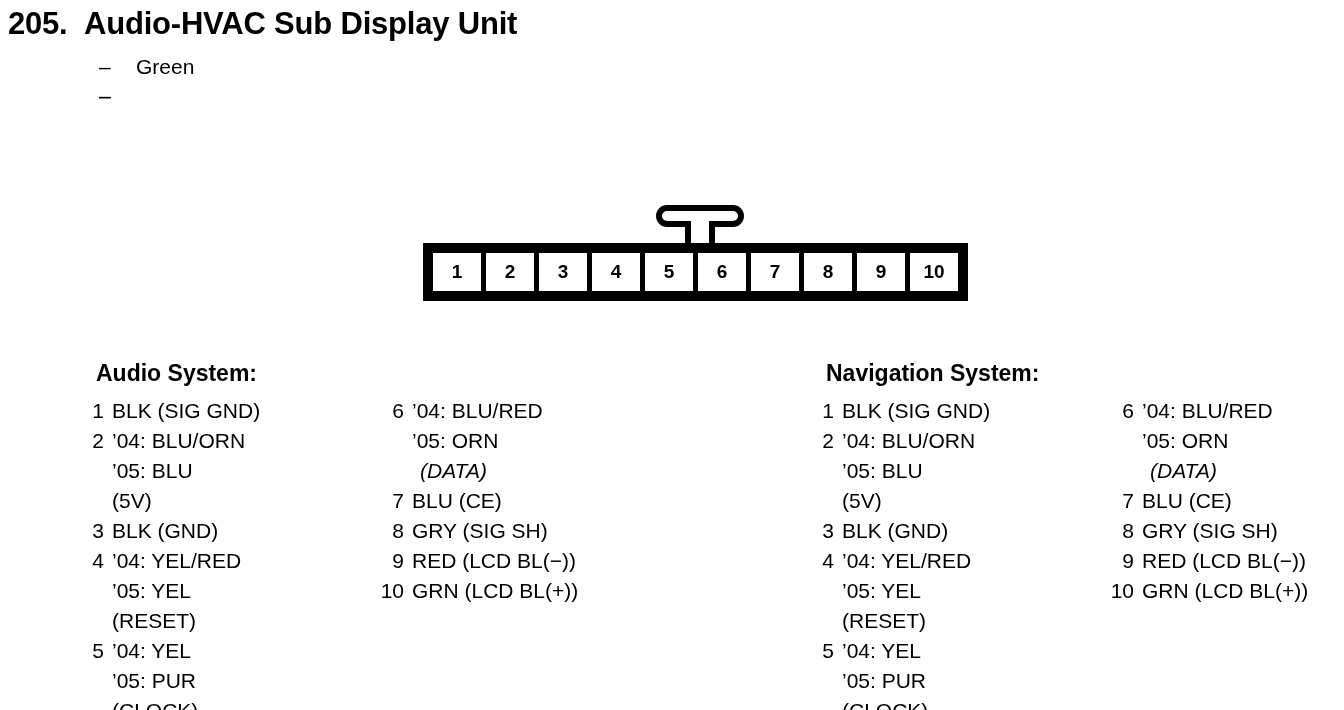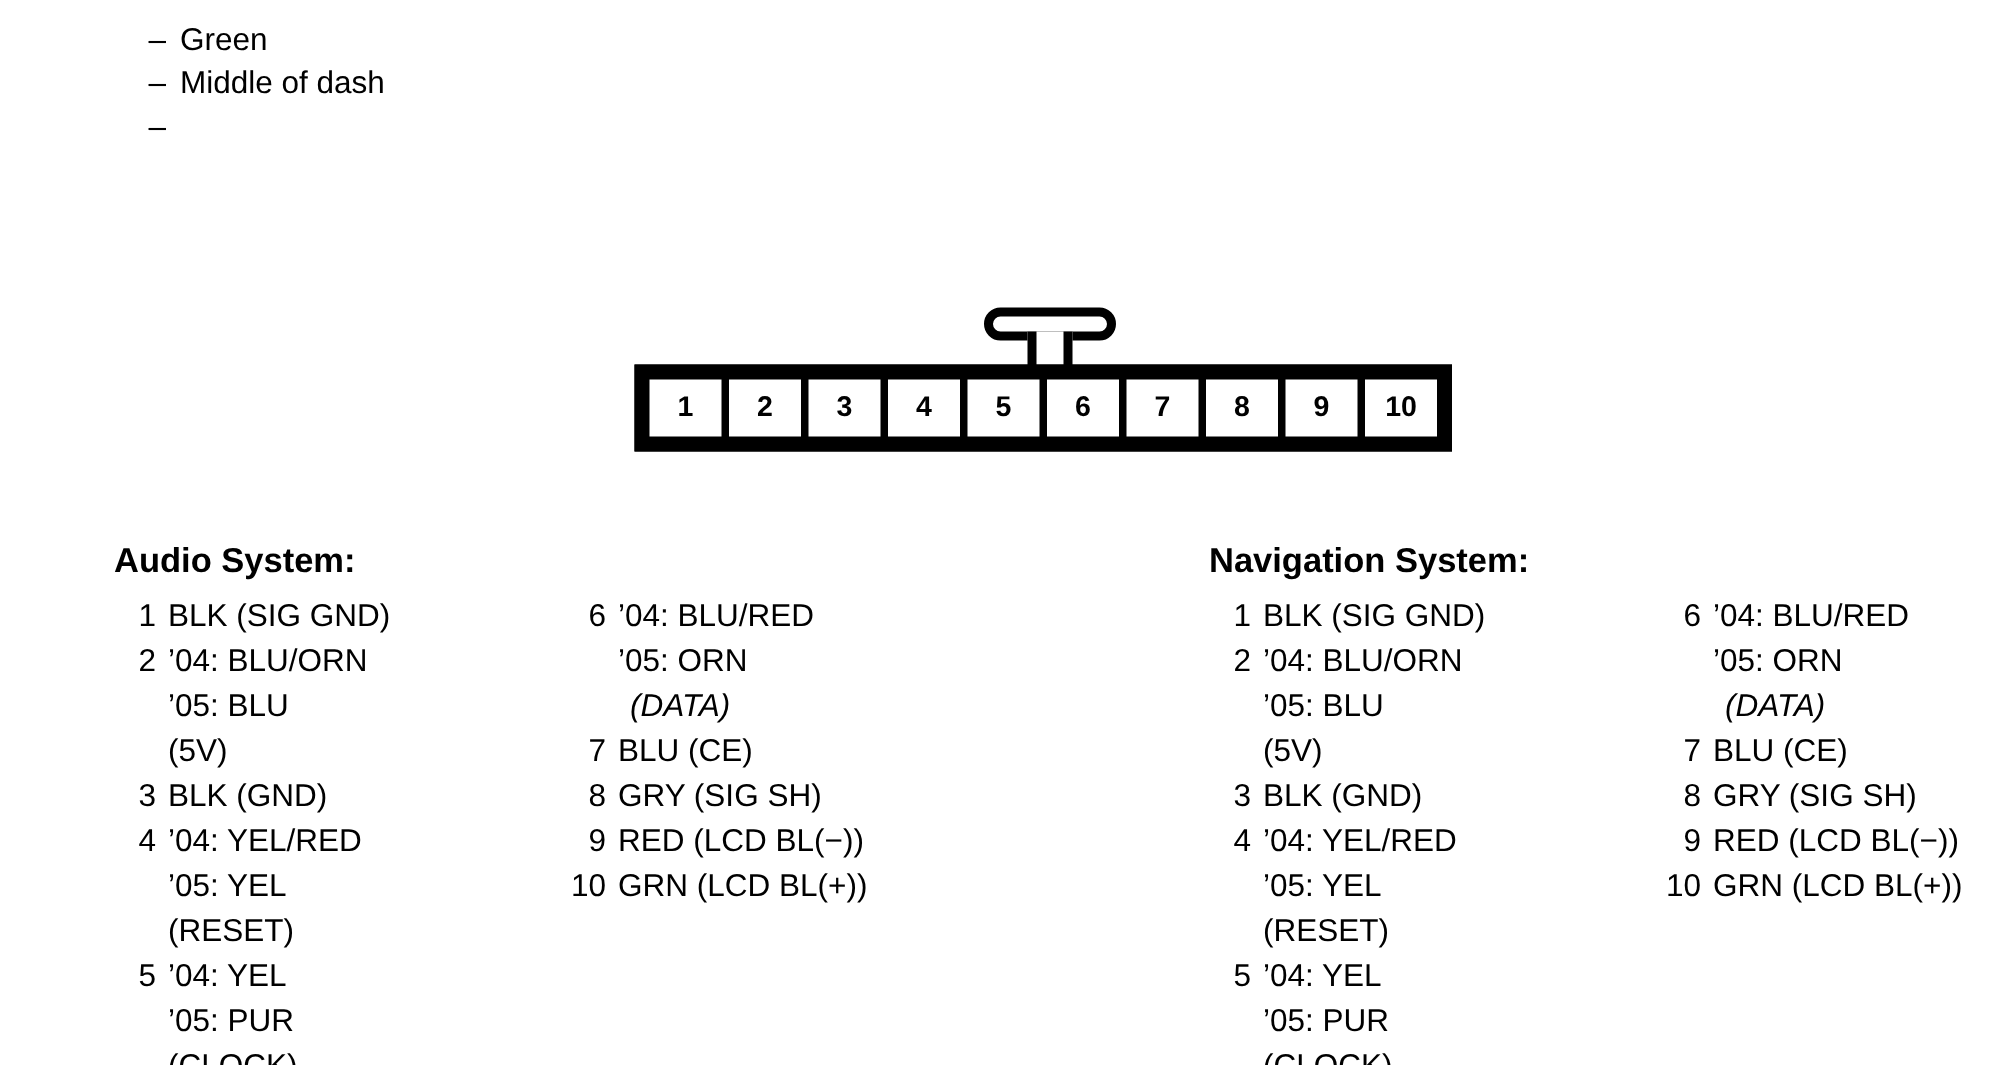--- a/index.html
+++ b/index.html
@@ -44,21 +44,21 @@
     line-height: 29px;
     padding-left: 91px;
     position: relative;
     white-space: nowrap;
   }
   #bullet-list li .dash {
     position: absolute;
     left: 91px;
   }
   #bullet-list li .btext {
-    margin-left: 21px;
+    margin-left: 37px;
     display: inline-block;
   }
 
   
   #connector-wrap {
     position: absolute;
     left: 423px;
     top: 205px;
     width: 560px;
     height: 90px;
@@ -130,21 +130,21 @@
     position: absolute;
     top: 0;
     width: 620px;
   }
   #audio-system-block { left: 70px; }
   #navigation-system-block { left: 800px; }
 
   .system-heading {
     font-size: 23px;
     font-weight: bold;
-    margin: 0 0 8px 6px;
+    margin: 0 0 8px 26px;
     white-space: nowrap;
     line-height: 30px;
   }
   .columns {
     position: relative;
     display: block;
   }
   .pin-col {
     position: absolute;
     top: 0;
@@ -175,23 +175,26 @@
   }
   .pin-line.indent {
     padding-left: 8px;
     font-style: italic;
   }
 </style>
 </head>
 <body>
 
 <div id="title-block">
+  <div id="page-title">
+    <span id="title-num">205.</span><span>Audio-HVAC Sub Display Unit</span>
+  </div>
   <ul id="bullet-list">
       <li><span class="dash">–</span><span class="btext">Green</span></li>
-      <li><span class="dash">–</span><span class="btext">Middle of dash</span></li>
+      <li><span class="dash">–</span></li>
       <li><span class="dash">–</span></li>
     </ul>
 </div>
 
 <div id="connector-wrap">
   <div id="connector-tab">
     <div id="tab-head"></div>
     <div id="tab-neck"></div>
   </div>
   <div id="connector-body">

